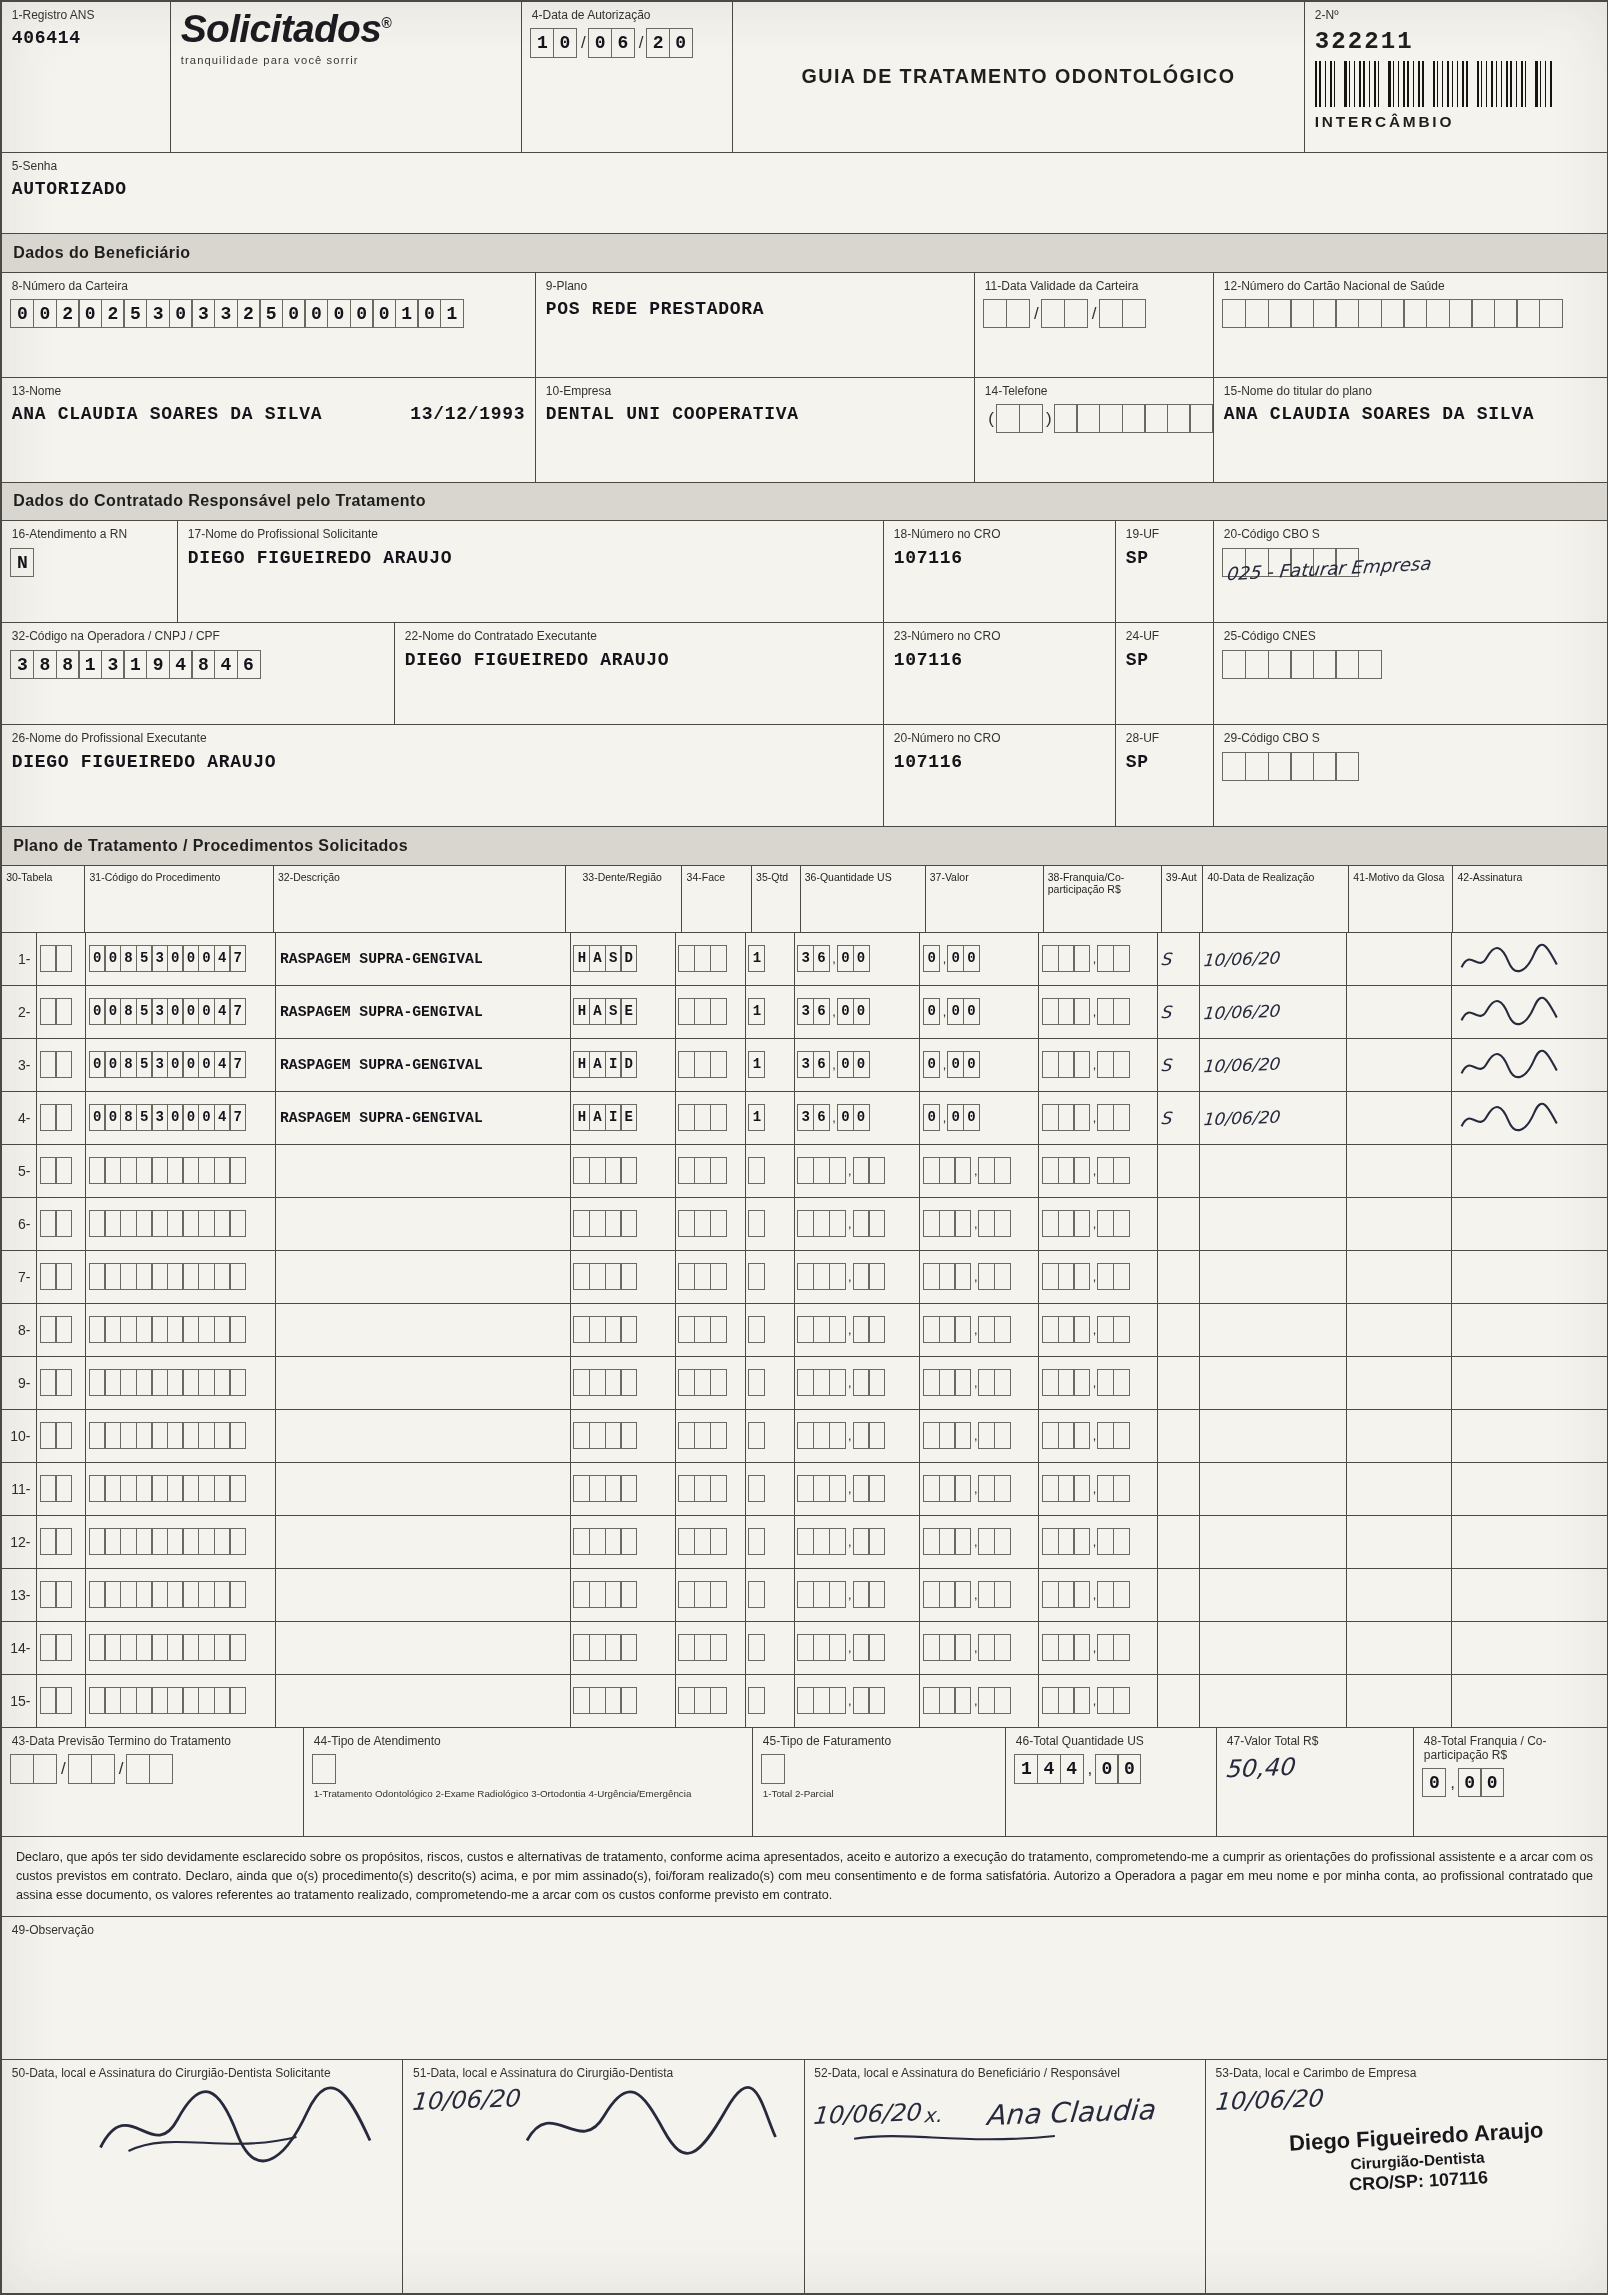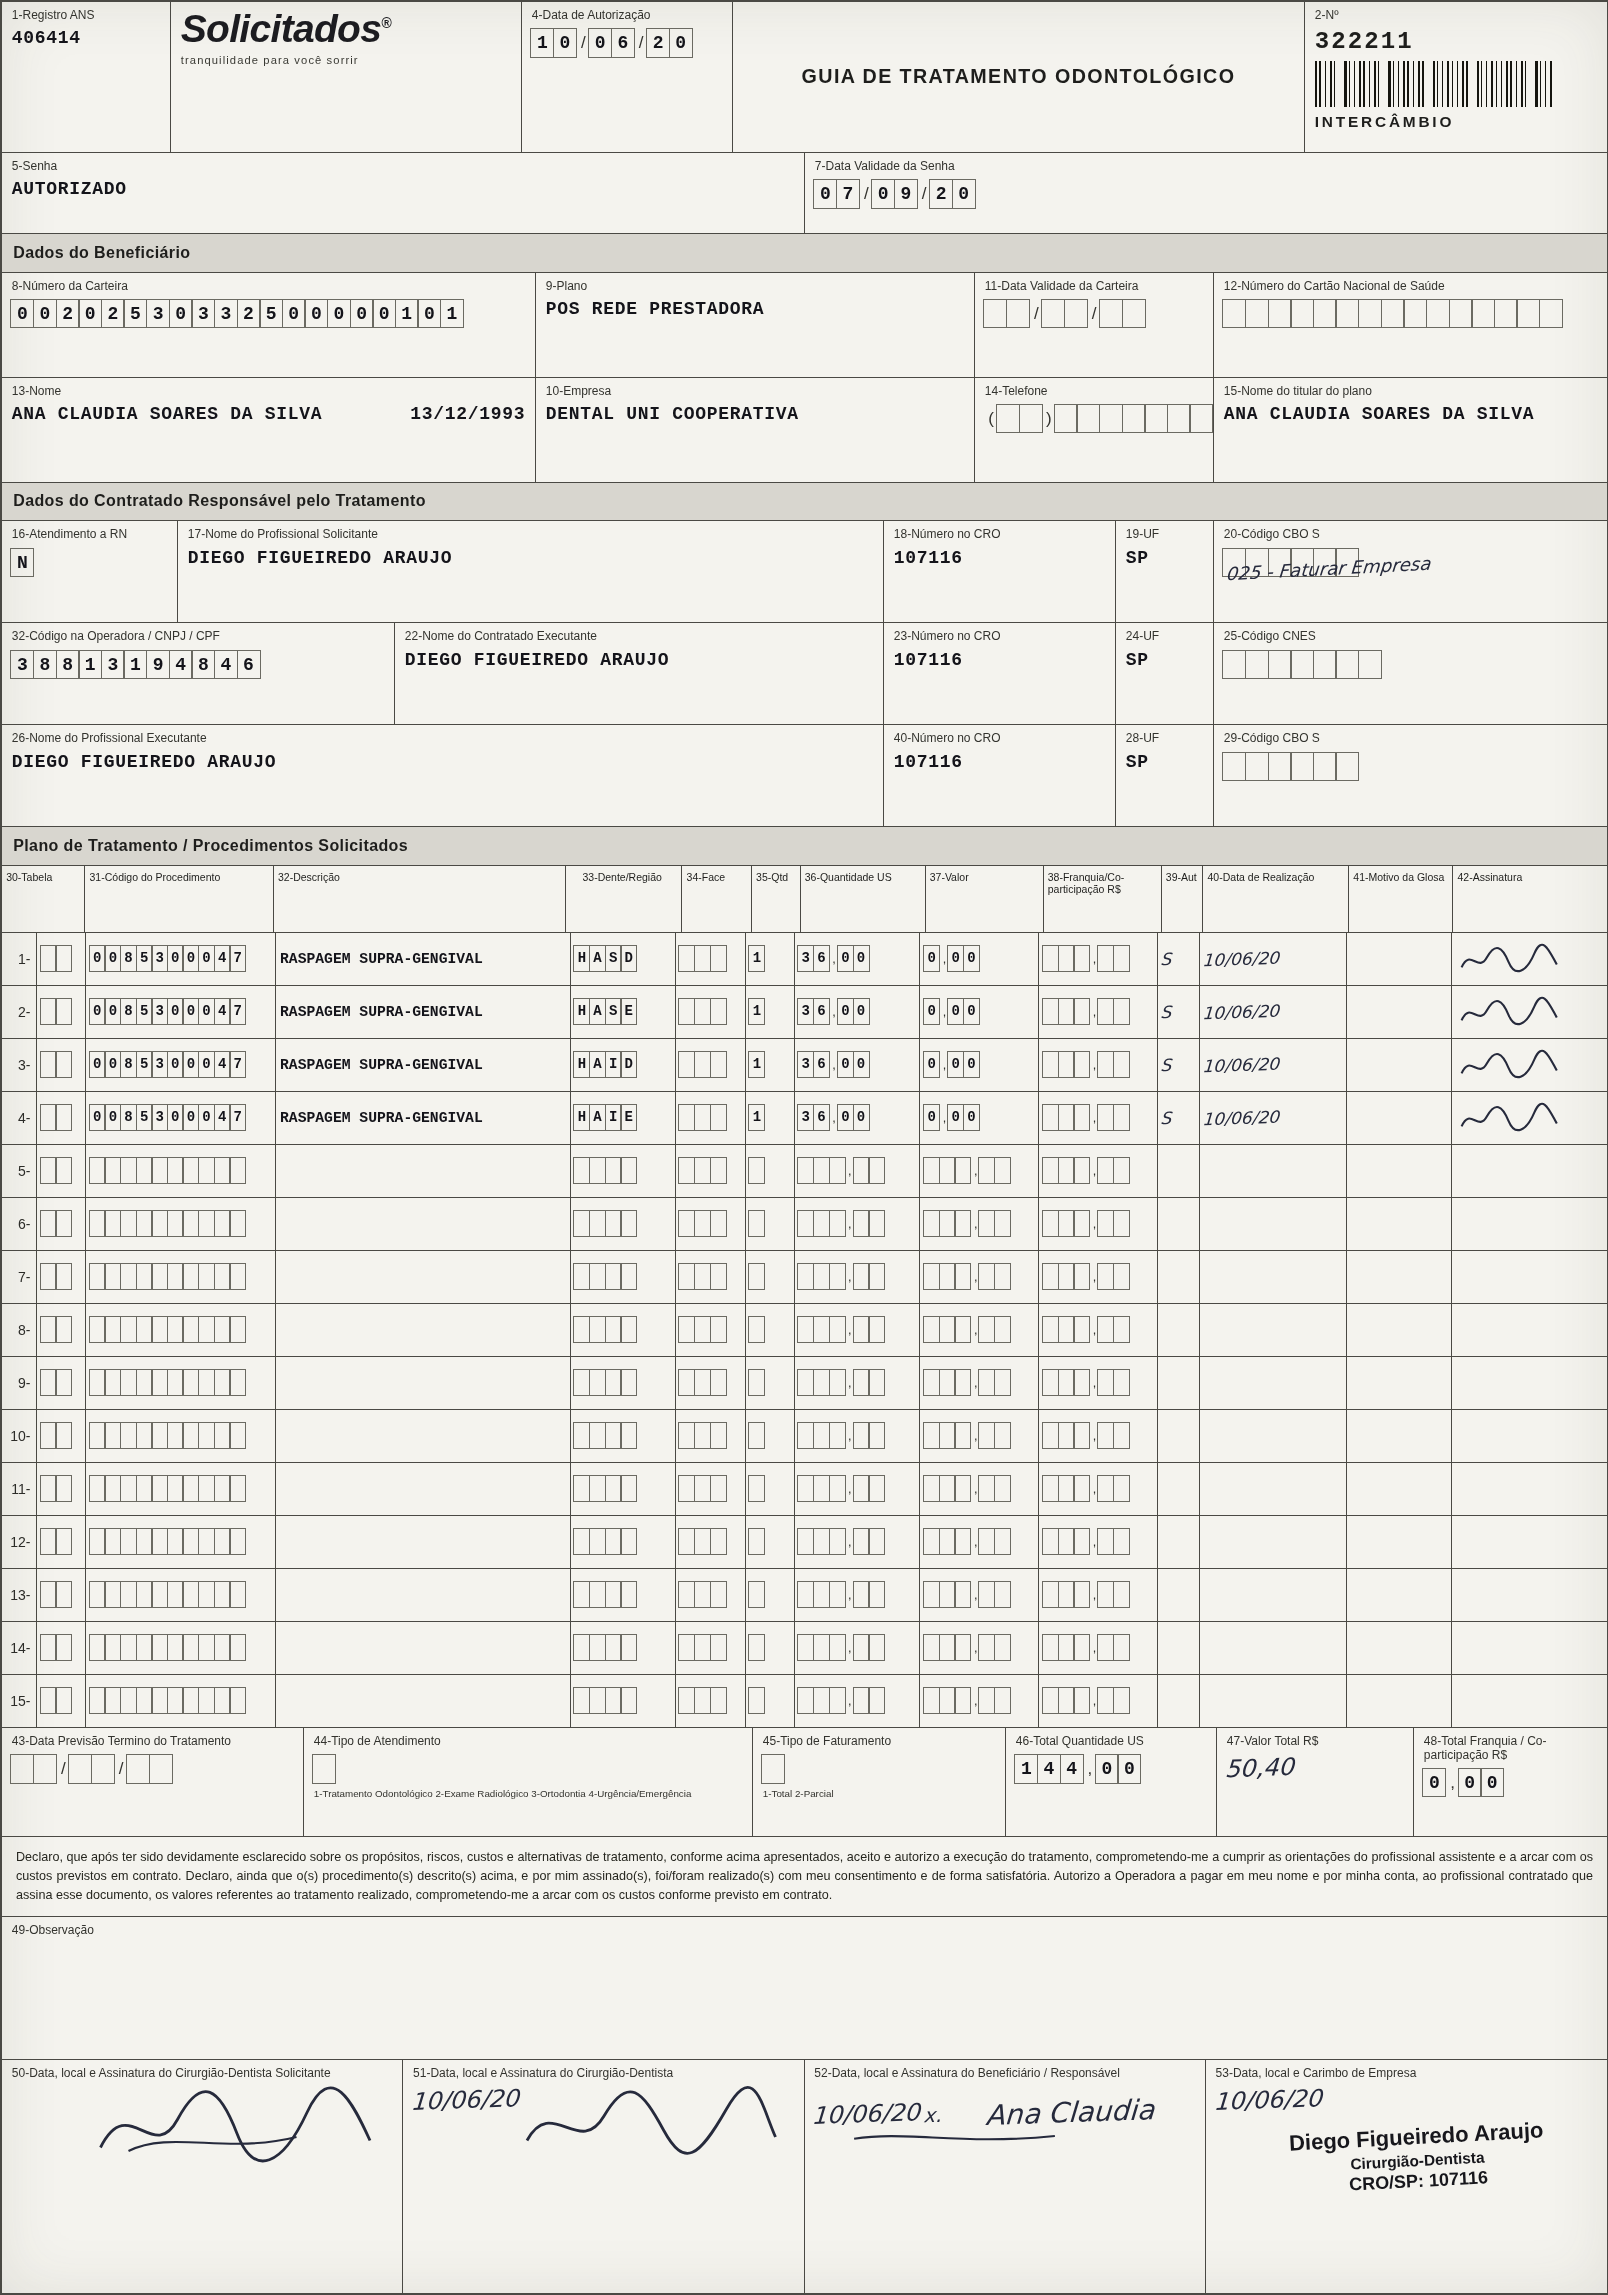--- a/index.html
+++ b/index.html
@@ -96,24 +96,20 @@
         <div class="barcode"></div>
         <div class="intercambio">INTERCÂMBIO</div>
       </div>
     </div>
 
     <div class="row" style="height:81px">
       <div class="cell" style="flex:1">
         <span class="lab">5-Senha</span>
         <span class="val">AUTORIZADO</span>
       </div>
-      <div class="cell" style="flex:1">
-        <span class="lab">7-Data Validade da Senha</span>
-        <span class="boxes"><span class="bx">0</span><span class="bx">7</span><span class="sep">/</span><span class="bx">0</span><span class="bx">9</span><span class="sep">/</span><span class="bx">2</span><span class="bx">0</span></span>
-      </div>
     </div>
 
     <div class="bar">Dados do Beneficiário</div>
 
     <div class="row" style="height:105px">
       <div class="cell" style="width:534px">
         <span class="lab">8-Número da Carteira</span>
         <span class="boxes"><span class="bx">0</span><span class="bx">0</span><span class="bx">2</span><span class="bx">0</span><span class="bx">2</span><span class="bx">5</span><span class="bx">3</span><span class="bx">0</span><span class="bx">3</span><span class="bx">3</span><span class="bx">2</span><span class="bx">5</span><span class="bx">0</span><span class="bx">0</span><span class="bx">0</span><span class="bx">0</span><span class="bx">0</span><span class="bx">1</span><span class="bx">0</span><span class="bx">1</span></span>
       </div>
       <div class="cell" style="flex:1">
@@ -198,21 +194,21 @@
         <span class="boxes"><span class="bx">&nbsp;</span><span class="bx">&nbsp;</span><span class="bx">&nbsp;</span><span class="bx">&nbsp;</span><span class="bx">&nbsp;</span><span class="bx">&nbsp;</span><span class="bx">&nbsp;</span></span>
       </div>
     </div>
 
     <div class="row" style="height:102px">
       <div class="cell" style="flex:1">
         <span class="lab">26-Nome do Profissional Executante</span>
         <span class="val">DIEGO FIGUEIREDO ARAUJO</span>
       </div>
       <div class="cell" style="width:232px">
-        <span class="lab">40-Número no CRO</span>
+        <span class="lab">20-Número no CRO</span>
         <span class="val">107116</span>
       </div>
       <div class="cell" style="width:98px">
         <span class="lab">28-UF</span>
         <span class="val">SP</span>
       </div>
       <div class="cell" style="width:393px">
         <span class="lab">29-Código CBO S</span>
         <span class="boxes"><span class="bx">&nbsp;</span><span class="bx">&nbsp;</span><span class="bx">&nbsp;</span><span class="bx">&nbsp;</span><span class="bx">&nbsp;</span><span class="bx">&nbsp;</span></span>
       </div>

